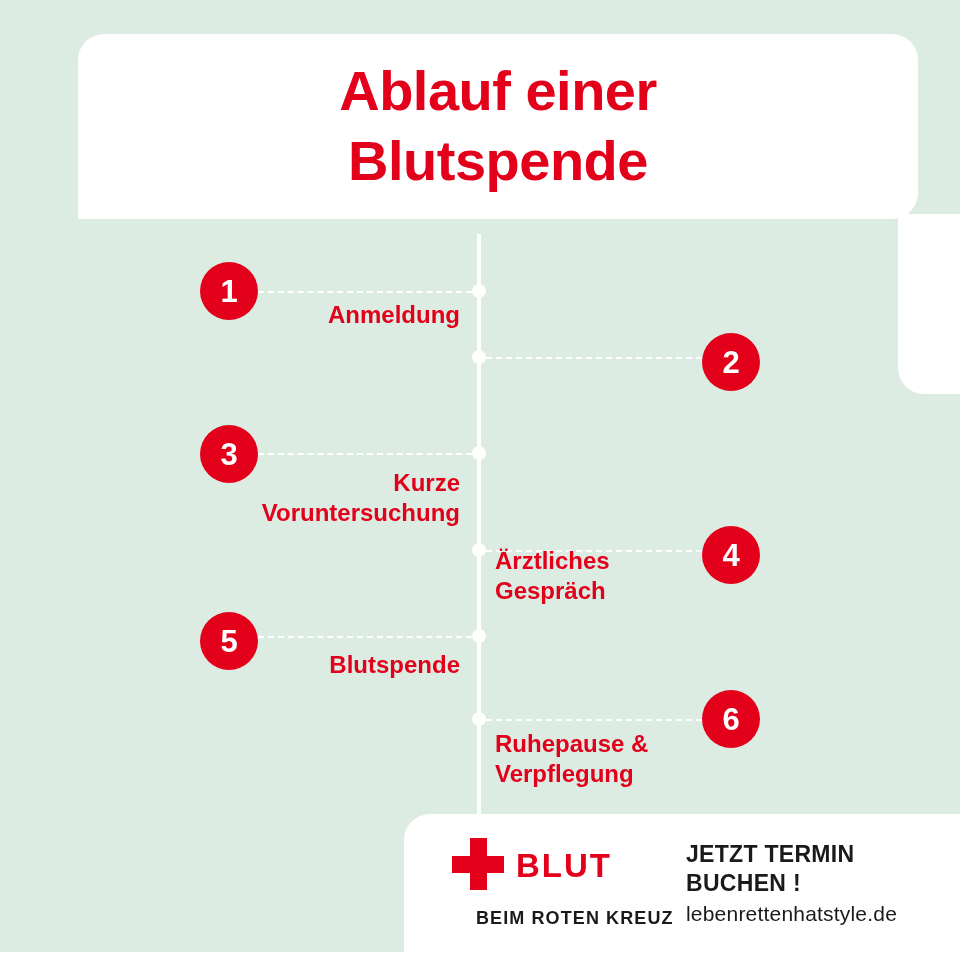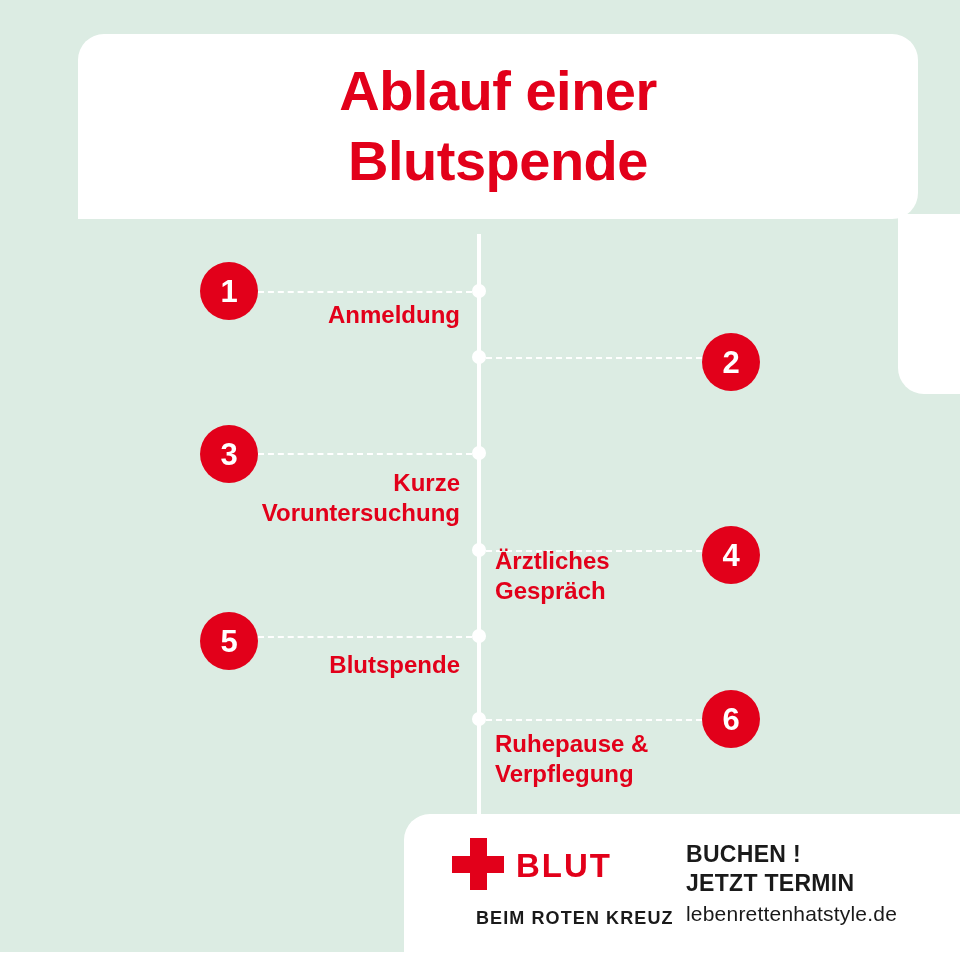--- a/index.html
+++ b/index.html
@@ -249,18 +249,18 @@
       <div class="bar-h"></div>
       <div class="bar-v"></div>
     </div>
     <div class="logo-words">
       <span class="w2">BLUT</span>
     </div>
   </div>
   <div class="logo-sub">BEIM ROTEN KREUZ</div>
 
   <div class="cta">
+    <span class="cta-line">JETZT TERMIN</span>
     <span class="cta-line">BUCHEN !</span>
-    <span class="cta-line">JETZT TERMIN</span>
   </div>
   <div class="cta-url">lebenrettenhatstyle.de</div>
 
 </div>
 
 </body></html>

